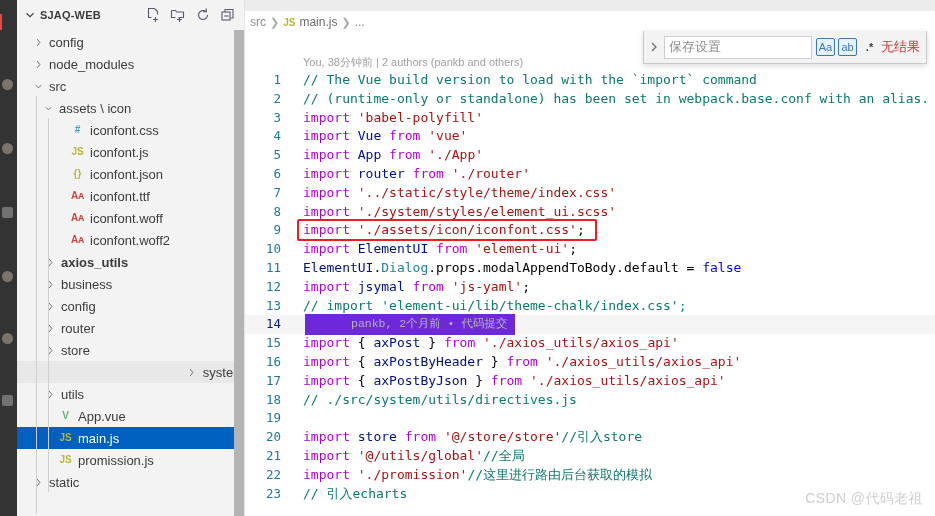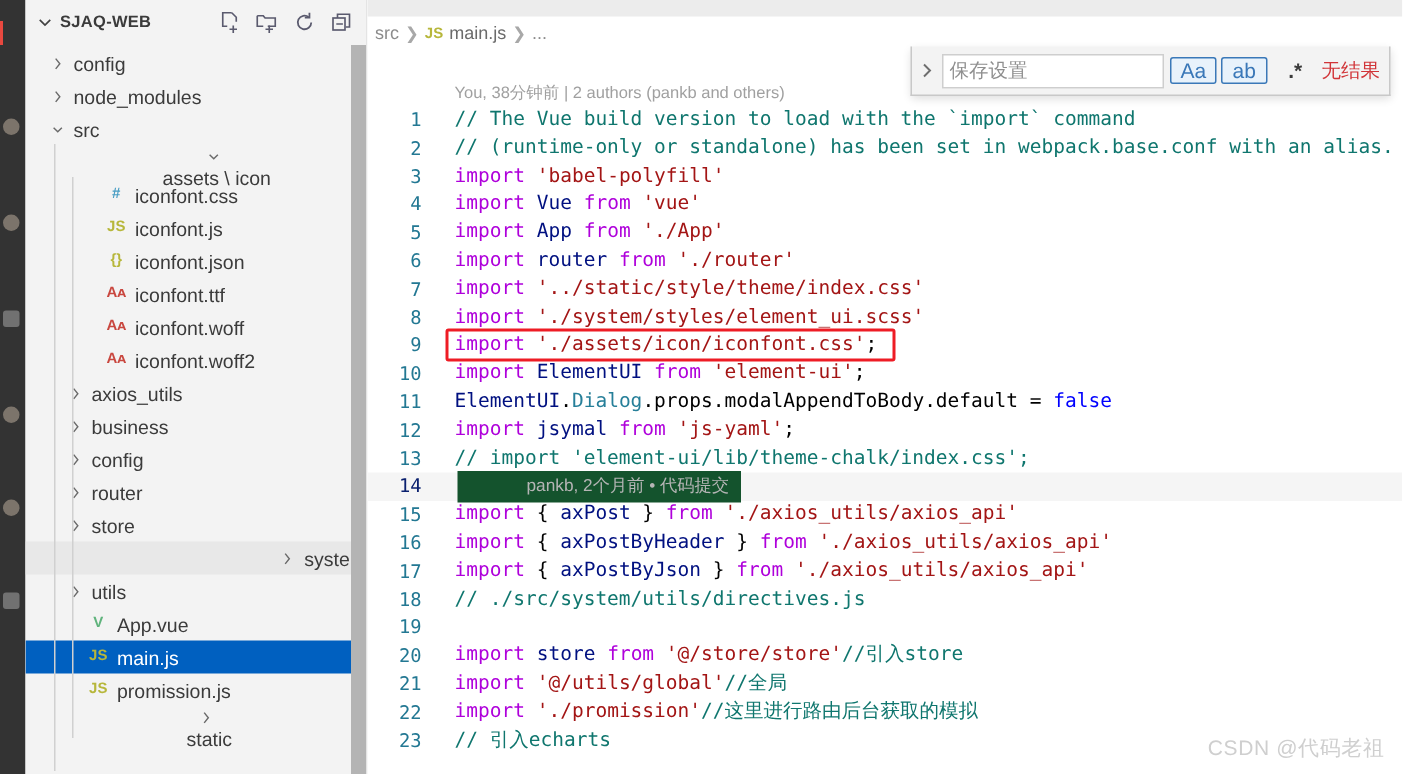--- a/index.html
+++ b/index.html
@@ -205,23 +205,23 @@
   .find-input {
     border: none; outline: none;
     width: 100%;
     background: transparent;
     font-family: "Liberation Sans", sans-serif;
     font-size: 13px;
     color: #8f8f8f;
   }
   .find-opts { display: flex; align-items: center; gap: 3px; margin-left: 4px; }
   .opt-btn {
-    width: 31px; height: 18px;
+    width: 19px; height: 18px;
     display: flex; align-items: center; justify-content: center;
-    font-size: 14px;
+    font-size: 11px;
     cursor: pointer;
     color: #3a78b8;
     border: 1px solid transparent;
     border-radius: 2px;
   }
   .opt-btn.active {
     border-color: #3a78b8;
     background: #e8f2fb;
   }
   .opt-btn.regex { color: #3b3b3b; border-color: transparent; font-weight: bold; }
@@ -287,23 +287,23 @@
     position: absolute;
     border: 2px solid #ee1c25;
     border-radius: 2px;
     pointer-events: none;
     z-index: 15;
   }
 
   .inline-blame {
     display: inline-block;
     margin-left: 2px;
-    background: #14532d;
+    background: #6d28d9;
     color: #b5b5b5;
-    font-family: Liberation Sans, sans-serif;
+    font-family: Liberation Mono, monospace;
     font-size: 11.5px;
     padding: 1px 8px 1px 46px;
     white-space: nowrap;
   }
 
   .watermark {
     position: absolute;
     right: 12px;
     bottom: 8px;
     color: #cfcfcf;
@@ -402,21 +402,21 @@
           <span class="flabel">node_modules</span>
         </div>
         <div class="row" style="padding-left: 14px;">
           <span class="twist">
             <svg width="11" height="11" viewBox="0 0 16 16">
               <path d="M4 6l4 4 4-4" fill="none" stroke="currentColor" stroke-width="1.4"></path>
             </svg>
           </span>
           <span class="flabel">src</span>
         </div>
-        <div class="row" style="padding-left: 24px; flex-direction: column;">
+        <div class="row" style="padding-left: 24px;">
           <span class="twist">
             <svg width="11" height="11" viewBox="0 0 16 16">
               <path d="M4 6l4 4 4-4" fill="none" stroke="currentColor" stroke-width="1.4"></path>
             </svg>
           </span>
           <span class="flabel">assets \ icon</span>
         </div>
         <div class="row" style="padding-left: 38px;">
           <span class="twist"></span>
           <span class="ficon i-css">#</span>
@@ -440,21 +440,21 @@
         <div class="row" style="padding-left: 38px;">
           <span class="twist"></span>
           <span class="ficon i-font">Aᴀ</span>
           <span class="flabel">iconfont.woff</span>
         </div>
         <div class="row" style="padding-left: 38px;">
           <span class="twist"></span>
           <span class="ficon i-font">Aᴀ</span>
           <span class="flabel">iconfont.woff2</span>
         </div>
-        <div class="row" style="padding-left: 26px;">
+        <div class="row" style="padding-left: 26px; font-weight: bold;">
           <span class="twist">
             <svg width="11" height="11" viewBox="0 0 16 16">
               <path d="M6 3l4 5-4 5" fill="none" stroke="currentColor" stroke-width="1.4"></path>
             </svg>
           </span>
           <span class="flabel">axios_utils</span>
         </div>
         <div class="row" style="padding-left: 26px;">
           <span class="twist">
             <svg width="11" height="11" viewBox="0 0 16 16">
@@ -511,21 +511,21 @@
         <div class="row selected" style="padding-left: 26px;">
           <span class="twist"></span>
           <span class="ficon i-js">JS</span>
           <span class="flabel">main.js</span>
         </div>
         <div class="row" style="padding-left: 26px;">
           <span class="twist"></span>
           <span class="ficon i-js">JS</span>
           <span class="flabel">promission.js</span>
         </div>
-        <div class="row" style="padding-left: 14px; flex-direction: column;">
+        <div class="row" style="padding-left: 14px;">
           <span class="twist">
             <svg width="11" height="11" viewBox="0 0 16 16">
               <path d="M6 3l4 5-4 5" fill="none" stroke="currentColor" stroke-width="1.4"></path>
             </svg>
           </span>
           <span class="flabel">static</span>
         </div>
         <div class="tree-guide" style="left: 19px; top: 66px; height: 418px;"></div>
         <div class="tree-guide" style="left: 31px; top: 88px; height: 374px;"></div>
       </div>

